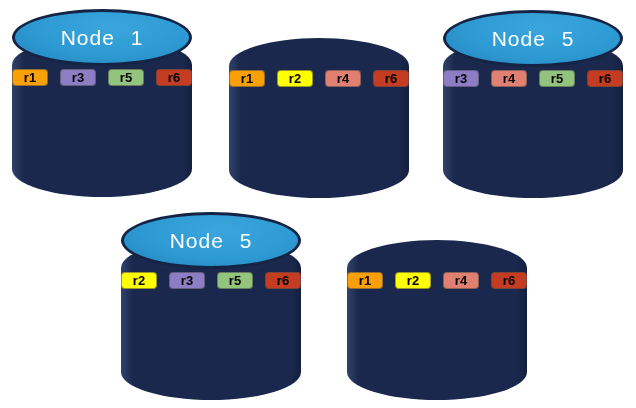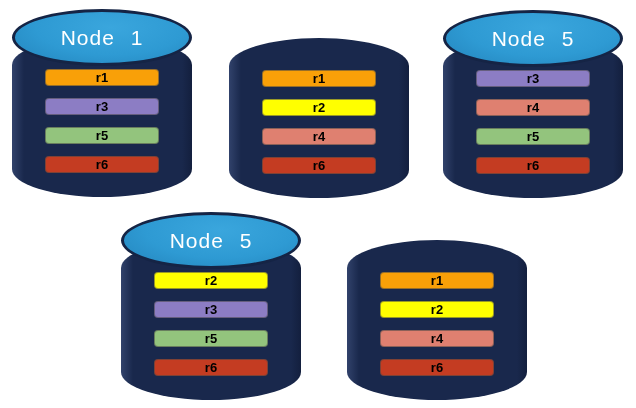--- a/index.html
+++ b/index.html
@@ -38,21 +38,21 @@
   .node-label {
     color: #FFFFFF;
     font-size: 21px;
     letter-spacing: 1px;
     word-spacing: 9px;
     white-space: nowrap;
   }
 
   .bars {
     position: absolute; left: 0; right: 0; top: 60px;
-    display: flex; flex-direction: column; align-items: center; gap: 12px;
+    display: flex; flex-direction: row; align-items: center; gap: 12px;
   }
 
   .bar {
     width: 114px; height: 17px;
     box-sizing: border-box;
     border: 1px solid rgba(70, 70, 70, 0.55);
     border-radius: 4px;
     display: flex; align-items: center; justify-content: center;
   }
 

